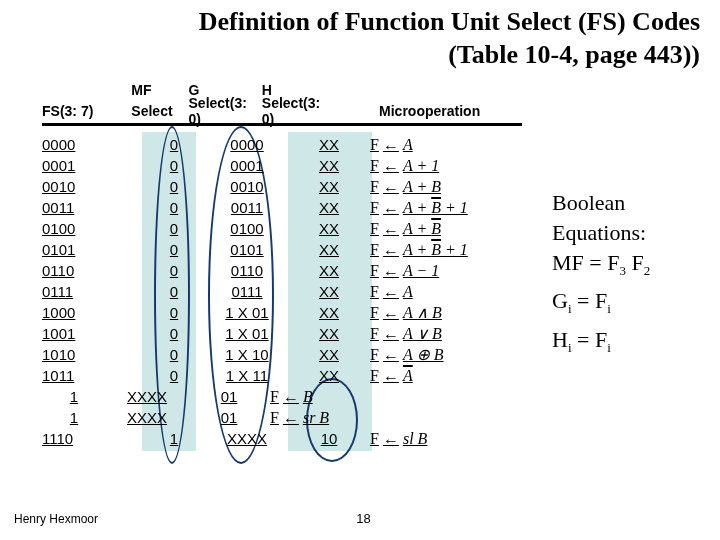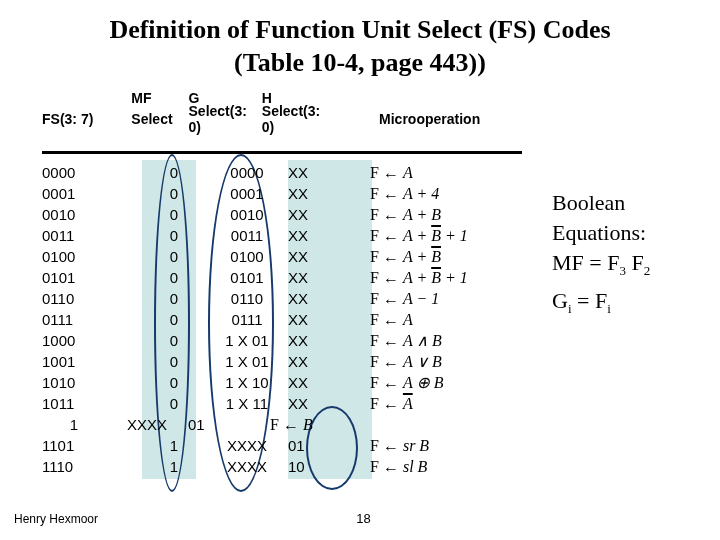--- a/index.html
+++ b/index.html
@@ -7,48 +7,49 @@
     padding: 0;
     width: 720px;
     height: 540px;
     font-family: "Times New Roman", Times, serif;
     background: #fff;
     color: #000;
     position: relative;
     overflow: hidden;
   }
   .title {
-    text-align: center;
+    text-align: right;
     font-weight: bold;
     font-size: 26px;
     line-height: 1.25;
-    padding: 14px 20px 2px 20px;
+    padding: 6px 20px 2px 20px;
   }
   .content {
     position: relative;
     padding: 6px 10px 0 42px;
   }
   .headers {
     font-family: Arial, Helvetica, sans-serif;
     font-size: 14px;
     font-weight: bold;
     border-bottom: 3px solid #000;
-    padding-bottom: 22px;
+    padding-bottom: 2px;
     margin-right: 188px;
   }
   .headers .row { display: flex; }
   .h-fs   { width: 100px; }
   .h-mf   { width: 64px;  }
   .h-g    { width: 82px;  }
   .h-h    { width: 82px;  }
   .h-mo   { width: 160px; margin-left: 44px; }
 
   .tablewrap {
     position: relative;
     margin-top: 8px;
+    text-decoration: underline;
   }
   
   .band-mf, .band-h {
     position: absolute;
     top: -2px;
     bottom: -2px;
     background: #cfe7e7;
     z-index: 0;
   }
   .band-mf { left: 100px; width: 54px; }
@@ -58,21 +59,21 @@
     position: relative;
     z-index: 2;
     font-family: Arial, Helvetica, sans-serif;
     font-size: 15px;
     line-height: 21px;
   }
   .row { display: flex; align-items: center; height: 21px; }
   .c-fs  { width: 100px; }
   .c-mf  { width: 64px; text-align: center; }
   .c-g   { width: 82px; text-align: center; }
-  .c-h   { width: 82px; }
+  .c-h   { width: 82px; text-align: center; }
   .c-op  { width: 170px; font-family: "Times New Roman", serif; font-size: 16px; font-style: italic; }
   .c-op .up { font-style: normal; }
   .c-op .arrow { font-style: normal; padding: 0 4px; }
 
   .overline {
     text-decoration: overline;
     text-decoration-thickness: 1.5px;
   }
 
   
@@ -154,21 +155,21 @@
           <div class="c-mf">0</div>
           <div class="c-g">0000</div>
           <div class="c-h">XX</div>
           <div class="c-op"><span class="up">F</span><span class="arrow">←</span><span>A</span></div>
         </div>
       <div class="row">
           <div class="c-fs">0001</div>
           <div class="c-mf">0</div>
           <div class="c-g">0001</div>
           <div class="c-h">XX</div>
-          <div class="c-op"><span class="up">F</span><span class="arrow">←</span><span>A + 4</span></div>
+          <div class="c-op"><span class="up">F</span><span class="arrow">←</span><span>A + 1</span></div>
         </div>
       <div class="row">
           <div class="c-fs">0010</div>
           <div class="c-mf">0</div>
           <div class="c-g">0010</div>
           <div class="c-h">XX</div>
           <div class="c-op"><span class="up">F</span><span class="arrow">←</span><span>A + B</span></div>
         </div>
       <div class="row">
           <div class="c-fs">0011</div>
@@ -233,21 +234,20 @@
           <div class="c-h">XX</div>
           <div class="c-op"><span class="up">F</span><span class="arrow">←</span><span class="overline">A</span></div>
         </div>
       <div class="row">
           <div class="c-mf">1</div>
           <div class="c-g">XXXX</div>
           <div class="c-h">01</div>
           <div class="c-op"><span class="up">F</span><span class="arrow">←</span><span>B</span></div>
         </div>
       <div class="row">
-          <div class="c-fs">1101</div>
           <div class="c-mf">1</div>
           <div class="c-g">XXXX</div>
           <div class="c-h">01</div>
           <div class="c-op"><span class="up">F</span><span class="arrow">←</span><span>sr B</span></div>
         </div>
       <div class="row">
           <div class="c-fs">1110</div>
           <div class="c-mf">1</div>
           <div class="c-g">XXXX</div>
           <div class="c-h">10</div>
@@ -255,16 +255,17 @@
         </div>
     </div>
   </div>
 </div>
 
 <div class="side">
   <div>Boolean</div>
   <div>Equations:</div>
   <div><span>MF = F</span><span class="sub">3</span><span> F</span><span class="sub">2</span></div>
   <div><span>G</span><span class="sub">i</span><span> = F</span><span class="sub">i</span></div>
+  <div><span>H</span><span class="sub">i</span><span> = F</span><span class="sub">i</span></div>
 </div>
 
 <div class="footer-left">Henry Hexmoor</div>
 <div class="footer-page">18</div>
 
 </body></html>

